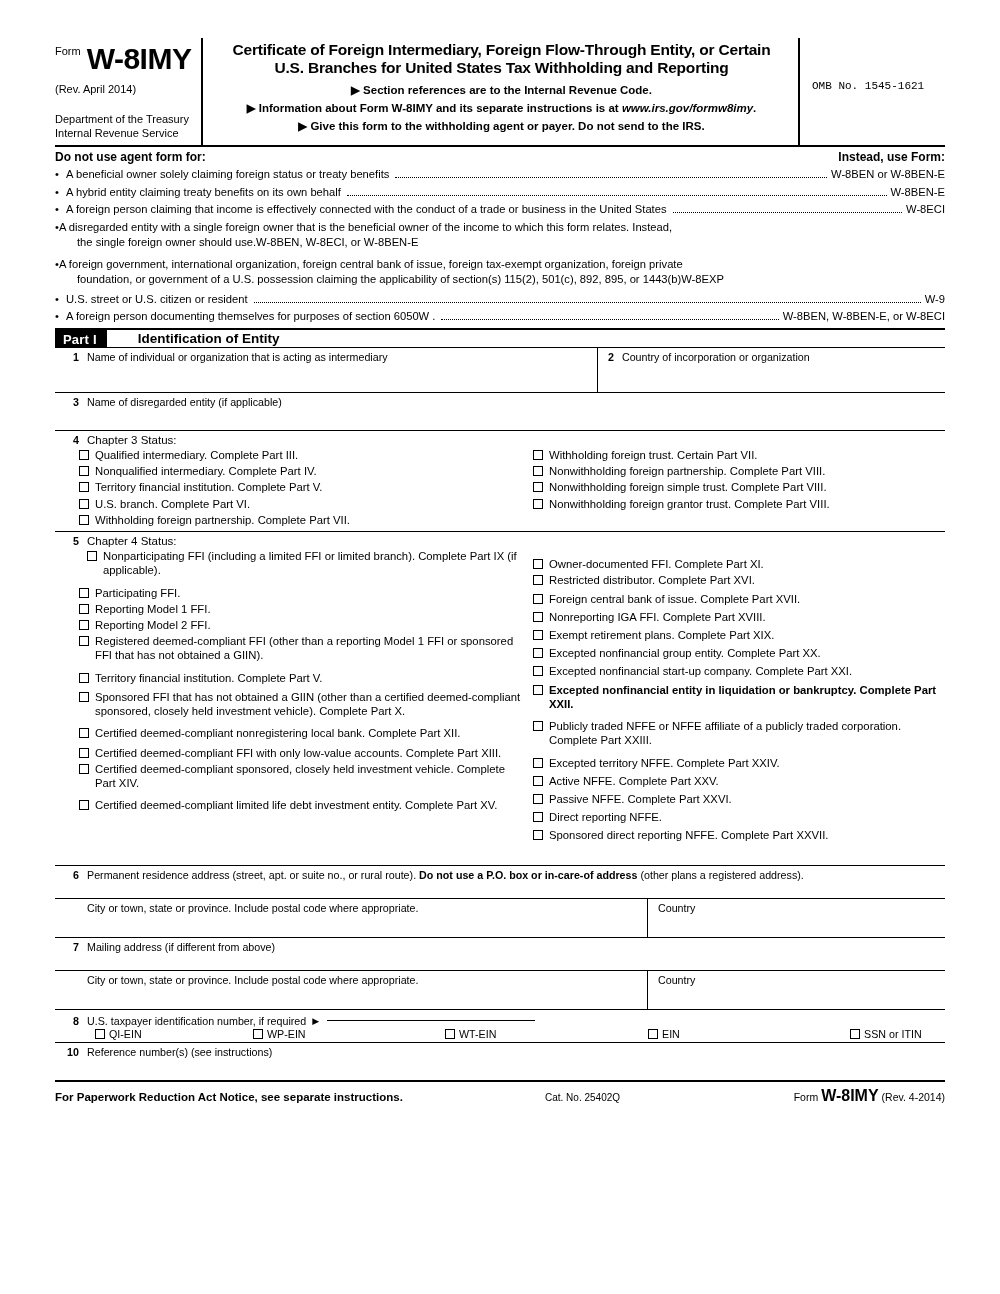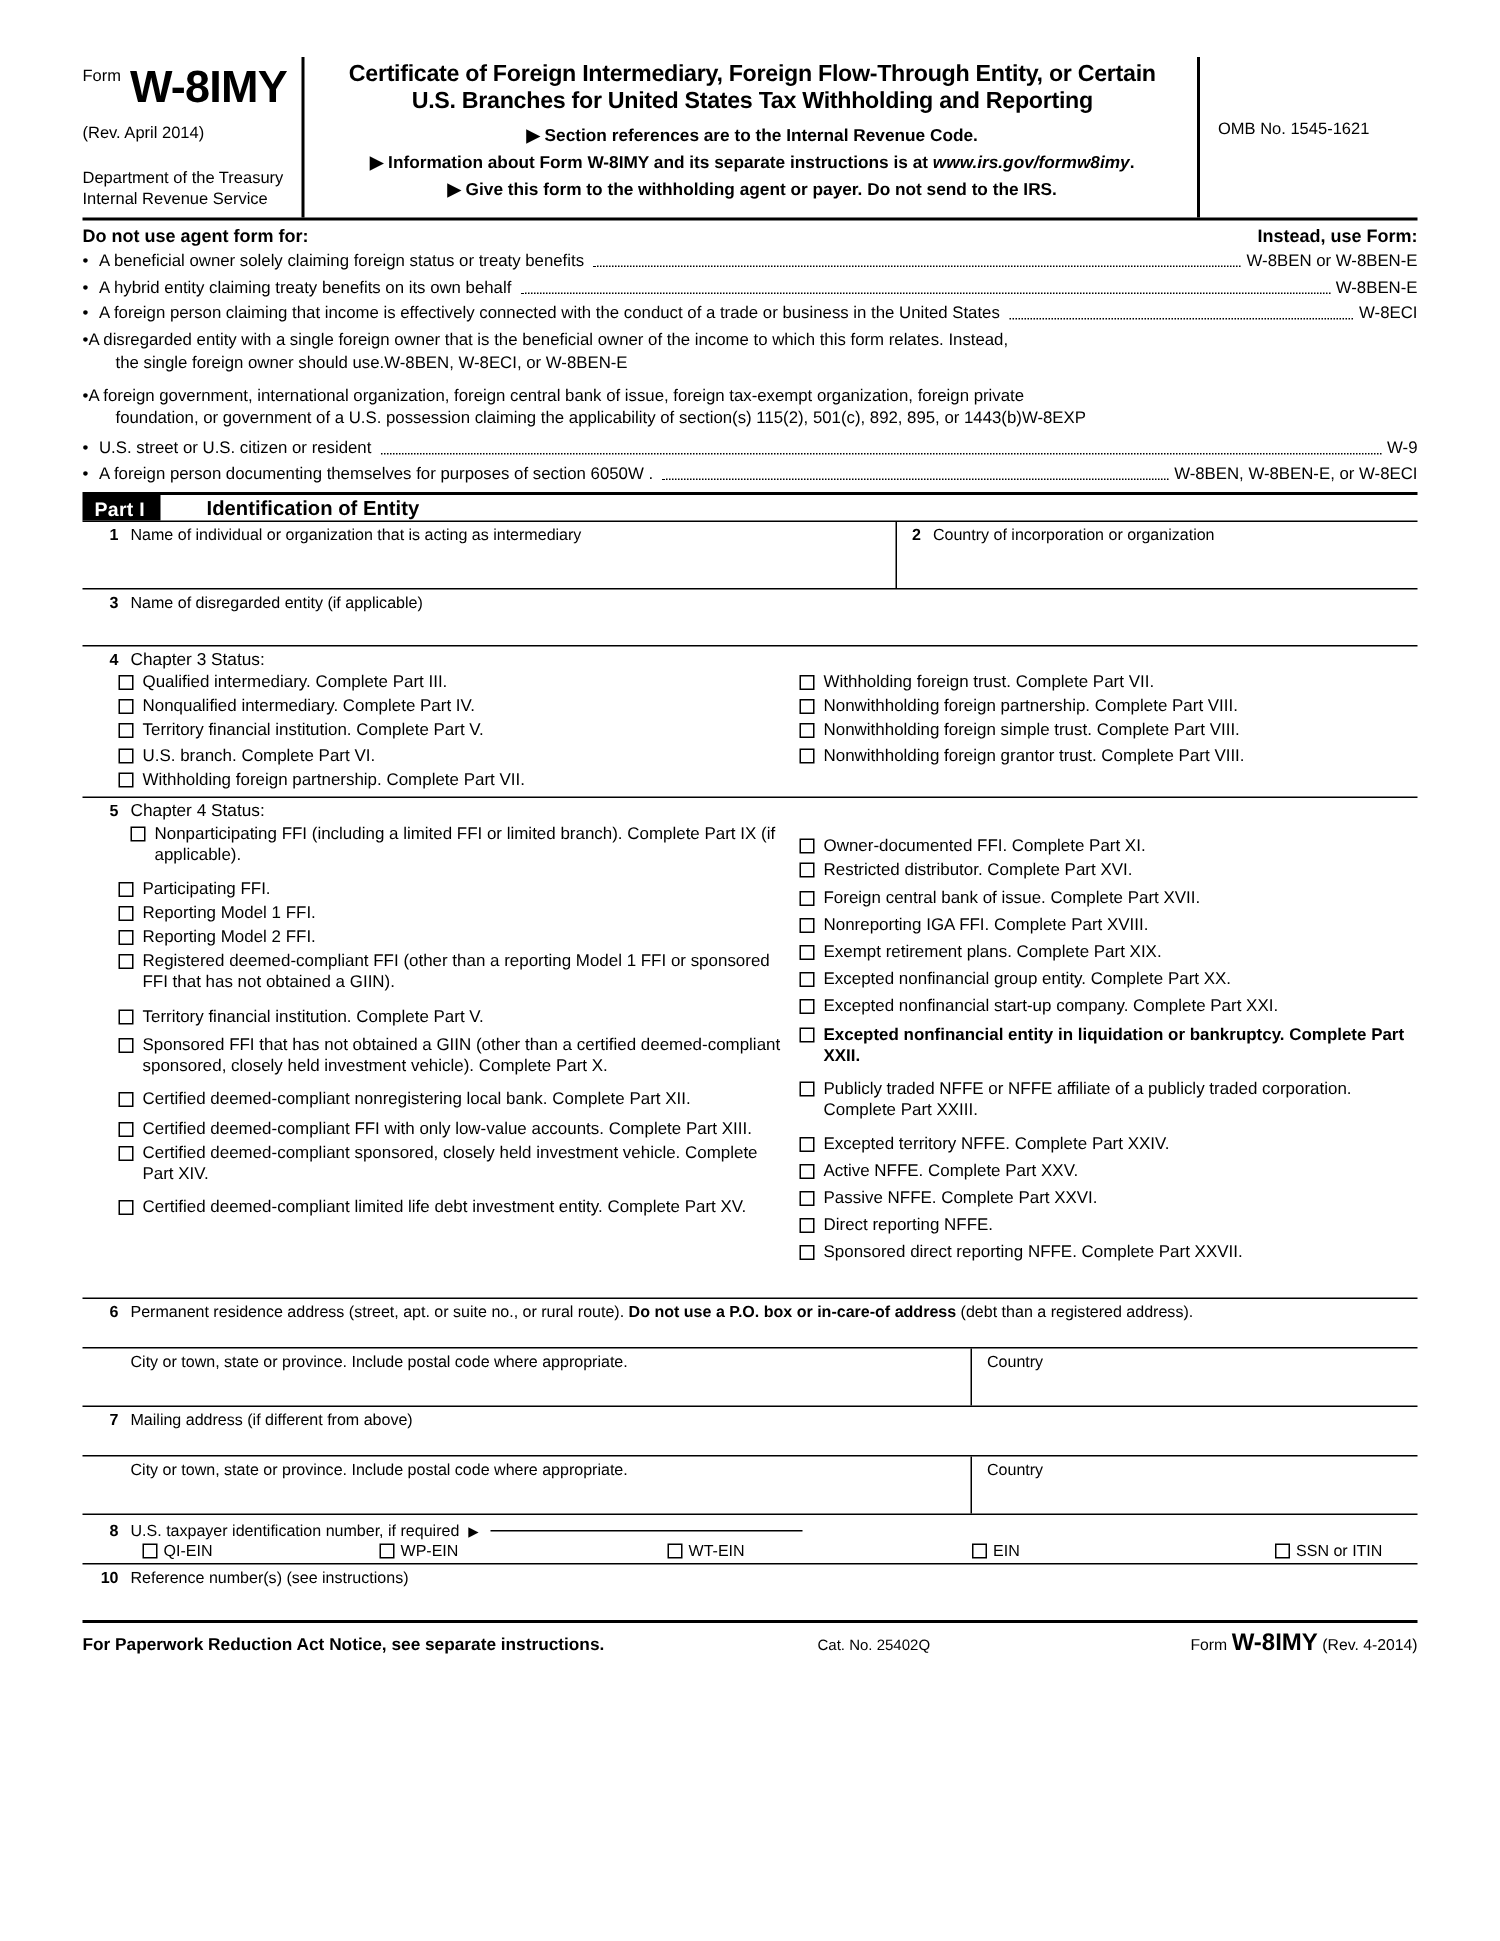--- a/index.html
+++ b/index.html
@@ -52,20 +52,21 @@
     font-size: 11.5px; font-weight: bold; text-align: center;
     margin-top: 5px;
   }
   .sub2 { font-size: 11.5px; font-weight: bold; text-align: center; margin-top: 4px; }
   .sub3 { font-size: 11.5px; font-weight: bold; text-align: center; margin-top: 4px; }
   .ital { font-style: italic; }
   .hdr-right {
     width: 145px;
     padding: 42px 0 0 12px;
     font-size: 11px;
+    font-family: Liberation Mono, monospace;
   }
 
   
   .dnu-head {
     display: flex; justify-content: space-between;
     font-size: 12px; font-weight: bold;
     margin-top: 3px;
   }
   .row {
     display: flex; align-items: flex-end;
@@ -316,21 +317,21 @@
               <span class="lbl">U.S. branch. Complete Part VI.</span>
             </div>
           <div class="ck">
               <span class="box"></span>
               <span class="lbl">Withholding foreign partnership. Complete Part VII.</span>
             </div>
         </div>
         <div class="col-r">
           <div class="ck">
               <span class="box"></span>
-              <span class="lbl">Withholding foreign trust. Complete Part VII.</span>
+              <span class="lbl">Withholding foreign trust. Certain Part VII.</span>
             </div>
           <div class="ck">
               <span class="box"></span>
               <span class="lbl">Nonwithholding foreign partnership. Complete Part VIII.</span>
             </div>
           <div class="ck">
               <span class="box"></span>
               <span class="lbl">Nonwithholding foreign simple trust. Complete Part VIII.</span>
             </div>
           <div class="ck">
@@ -448,21 +449,21 @@
           <div class="ck" style="margin-top:4px;">
               <span class="box"></span>
               <span class="lbl">Sponsored direct reporting NFFE. Complete Part XXVII.</span>
             </div>
         </div>
       </div>
     </div>
 
     <div class="addr-line h33" style="margin-top:22px;">
       <div class="fld-label">
-        <span class="fnum">6</span><span>Permanent residence address (street, apt. or suite no., or rural route). </span><span class="b">Do not use a P.O. box or in-care-of address</span><span> (debt than a registered address).</span>
+        <span class="fnum">6</span><span>Permanent residence address (street, apt. or suite no., or rural route). </span><span class="b">Do not use a P.O. box or in-care-of address</span><span> (other plans a registered address).</span>
       </div>
     </div>
 
     <div class="addr-row addr-thin">
       <div class="addr-c1 h38 pl24">
         <div class="lbl-sm">City or town, state or province. Include postal code where appropriate.</div>
       </div>
       <div class="addr-c2 h38">
         <div class="lbl-sm">Country</div>
       </div>

